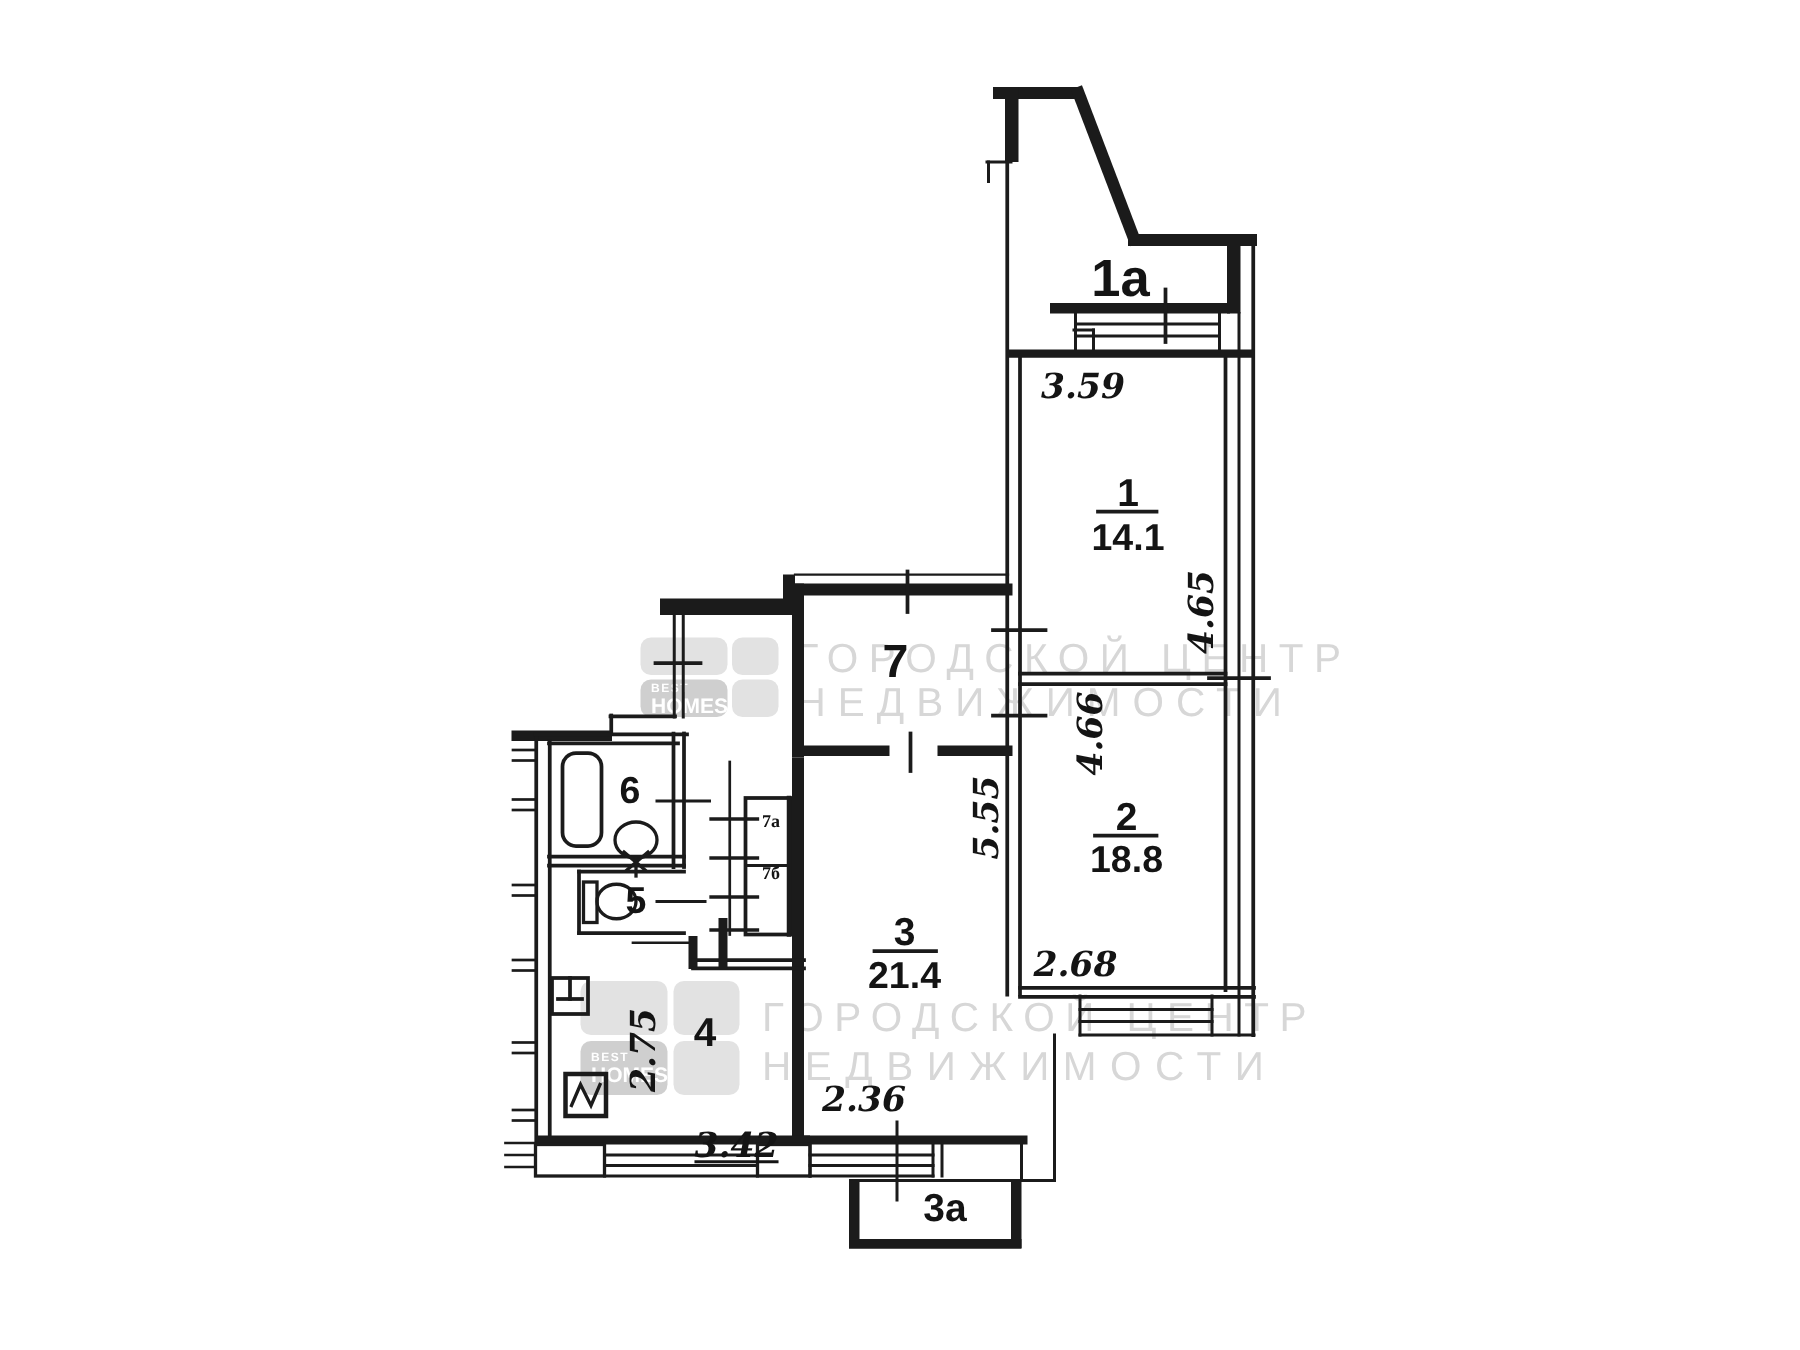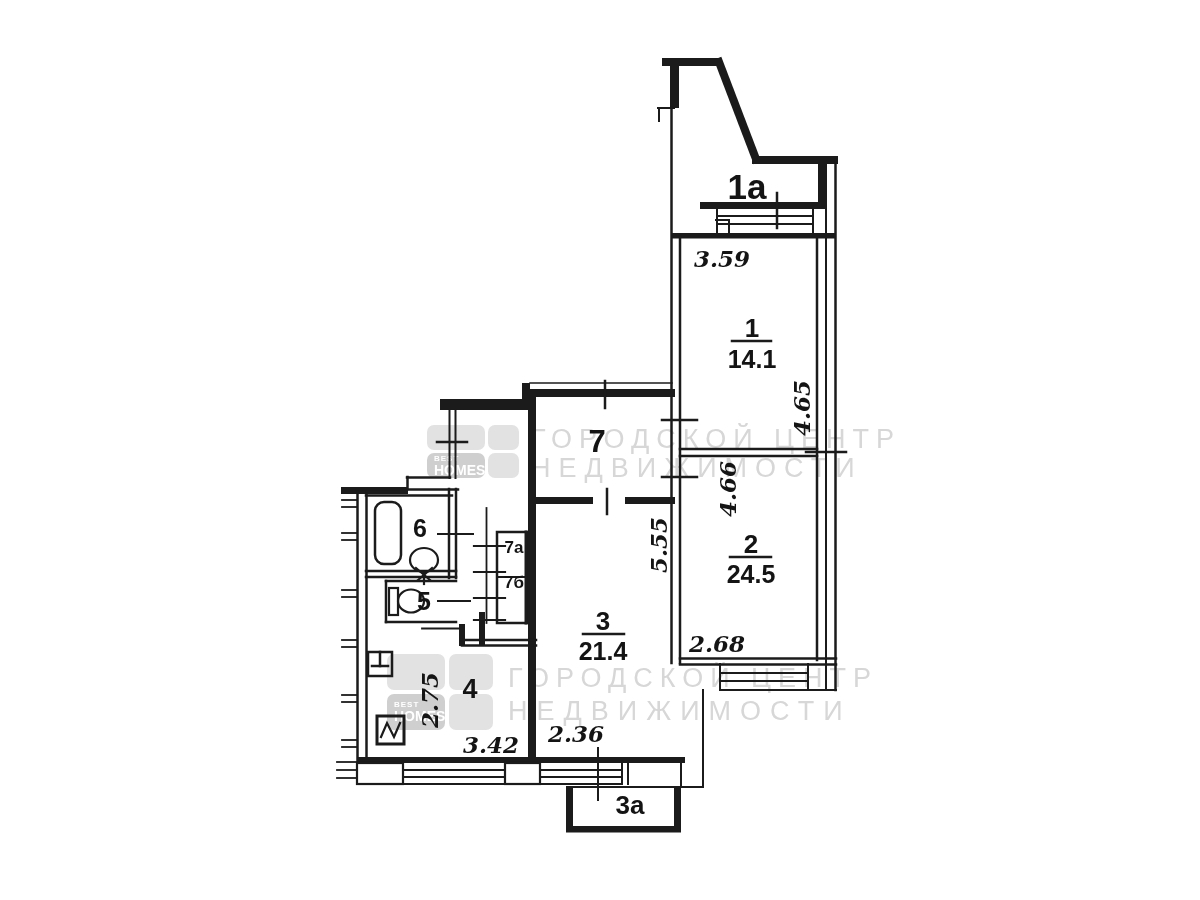--- a/index.html
+++ b/index.html
@@ -3,21 +3,21 @@
 <meta charset="utf-8">
 <style>
   html,body{margin:0;padding:0;background:#ffffff;}
   #stage{position:relative;width:1200px;height:900px;background:#ffffff;overflow:hidden;
          font-family:"Liberation Sans", sans-serif;}
   #plan-svg{position:absolute;left:0;top:0;z-index:2;}
   .lbl{position:absolute;z-index:3;transform:translate(-50%,-50%);white-space:nowrap;
        color:#141414;line-height:1;}
   .roomnum{font-weight:bold;font-size:26px;font-family:"Liberation Sans",sans-serif;}
   .roomnum.big{font-size:31px;}
-  .roomnum.small{font-size:17px;}
+  .roomnum.small{font-size:12px;font-family:Liberation Serif, serif;}
   .area{font-weight:bold;font-size:25px;font-family:"Liberation Sans",sans-serif;}
   .dim{font-style:italic;font-weight:bold;font-size:23px;font-family:"DejaVu Serif",serif;}
   .dim.vert{transform:translate(-50%,-50%) rotate(-90deg);}
   
   .wm{position:absolute;z-index:1;}
   .wm-text{position:absolute;color:#d7d7d7;font-size:27px;font-weight:400;
            letter-spacing:7px;font-family:"Liberation Sans",sans-serif;white-space:nowrap;}
   .wm-logo{position:absolute;display:grid;grid-template-columns:1fr 1fr;gap:3px;}
   .wm-tile{background:#e2e2e2;border-radius:7px;}
   .wm-tile.dark{background:#cfcfcf;color:#ffffff;display:flex;flex-direction:column;
@@ -256,33 +256,33 @@
 
   <div class="lbl roomnum" style="left:747px;top:186px;font-size:35px;">1а</div>
 
   <div class="lbl dim" style="left:722px;top:258px;">3.59</div>
   <div class="lbl roomnum" style="left:752px;top:328px;">1</div>
   <div class="lbl area" style="left:752px;top:359px;">14.1</div>
   <div class="lbl dim vert" style="left:801px;top:408px;">4.65</div>
 
   <div class="lbl dim vert" style="left:727px;top:489px;">4.66</div>
   <div class="lbl roomnum" style="left:751px;top:544px;">2</div>
-  <div class="lbl area" style="left:751px;top:574px;">24.5</div>
+  <div class="lbl area" style="left:751px;top:574px;">18.8</div>
   <div class="lbl dim" style="left:717px;top:643px;">2.68</div>
 
   <div class="lbl roomnum big" style="left:597px;top:441px;">7</div>
 
   <div class="lbl dim vert" style="left:658px;top:545px;">5.55</div>
   <div class="lbl roomnum" style="left:603px;top:621px;">3</div>
   <div class="lbl area" style="left:603px;top:651px;">21.4</div>
   <div class="lbl dim" style="left:576px;top:733px;">2.36</div>
 
   <div class="lbl roomnum" style="left:470px;top:689px;font-size:27px;">4</div>
   <div class="lbl dim vert" style="left:429px;top:700px;">2.75</div>
-  <div class="lbl dim" style="left:491px;top:744px;">3.42</div>
+  <div class="lbl dim" style="left:491px;top:764px;text-decoration:underline;">3.42</div>
 
   <div class="lbl roomnum" style="left:420px;top:528px;font-size:25px;">6</div>
   <div class="lbl roomnum" style="left:424px;top:601px;font-size:25px;">5</div>
 
   <div class="lbl roomnum small" style="left:514px;top:547px;">7а</div>
   <div class="lbl roomnum small" style="left:514px;top:582px;">7б</div>
 
   <div class="lbl roomnum" style="left:630px;top:805px;">3а</div>
 
 </div>

